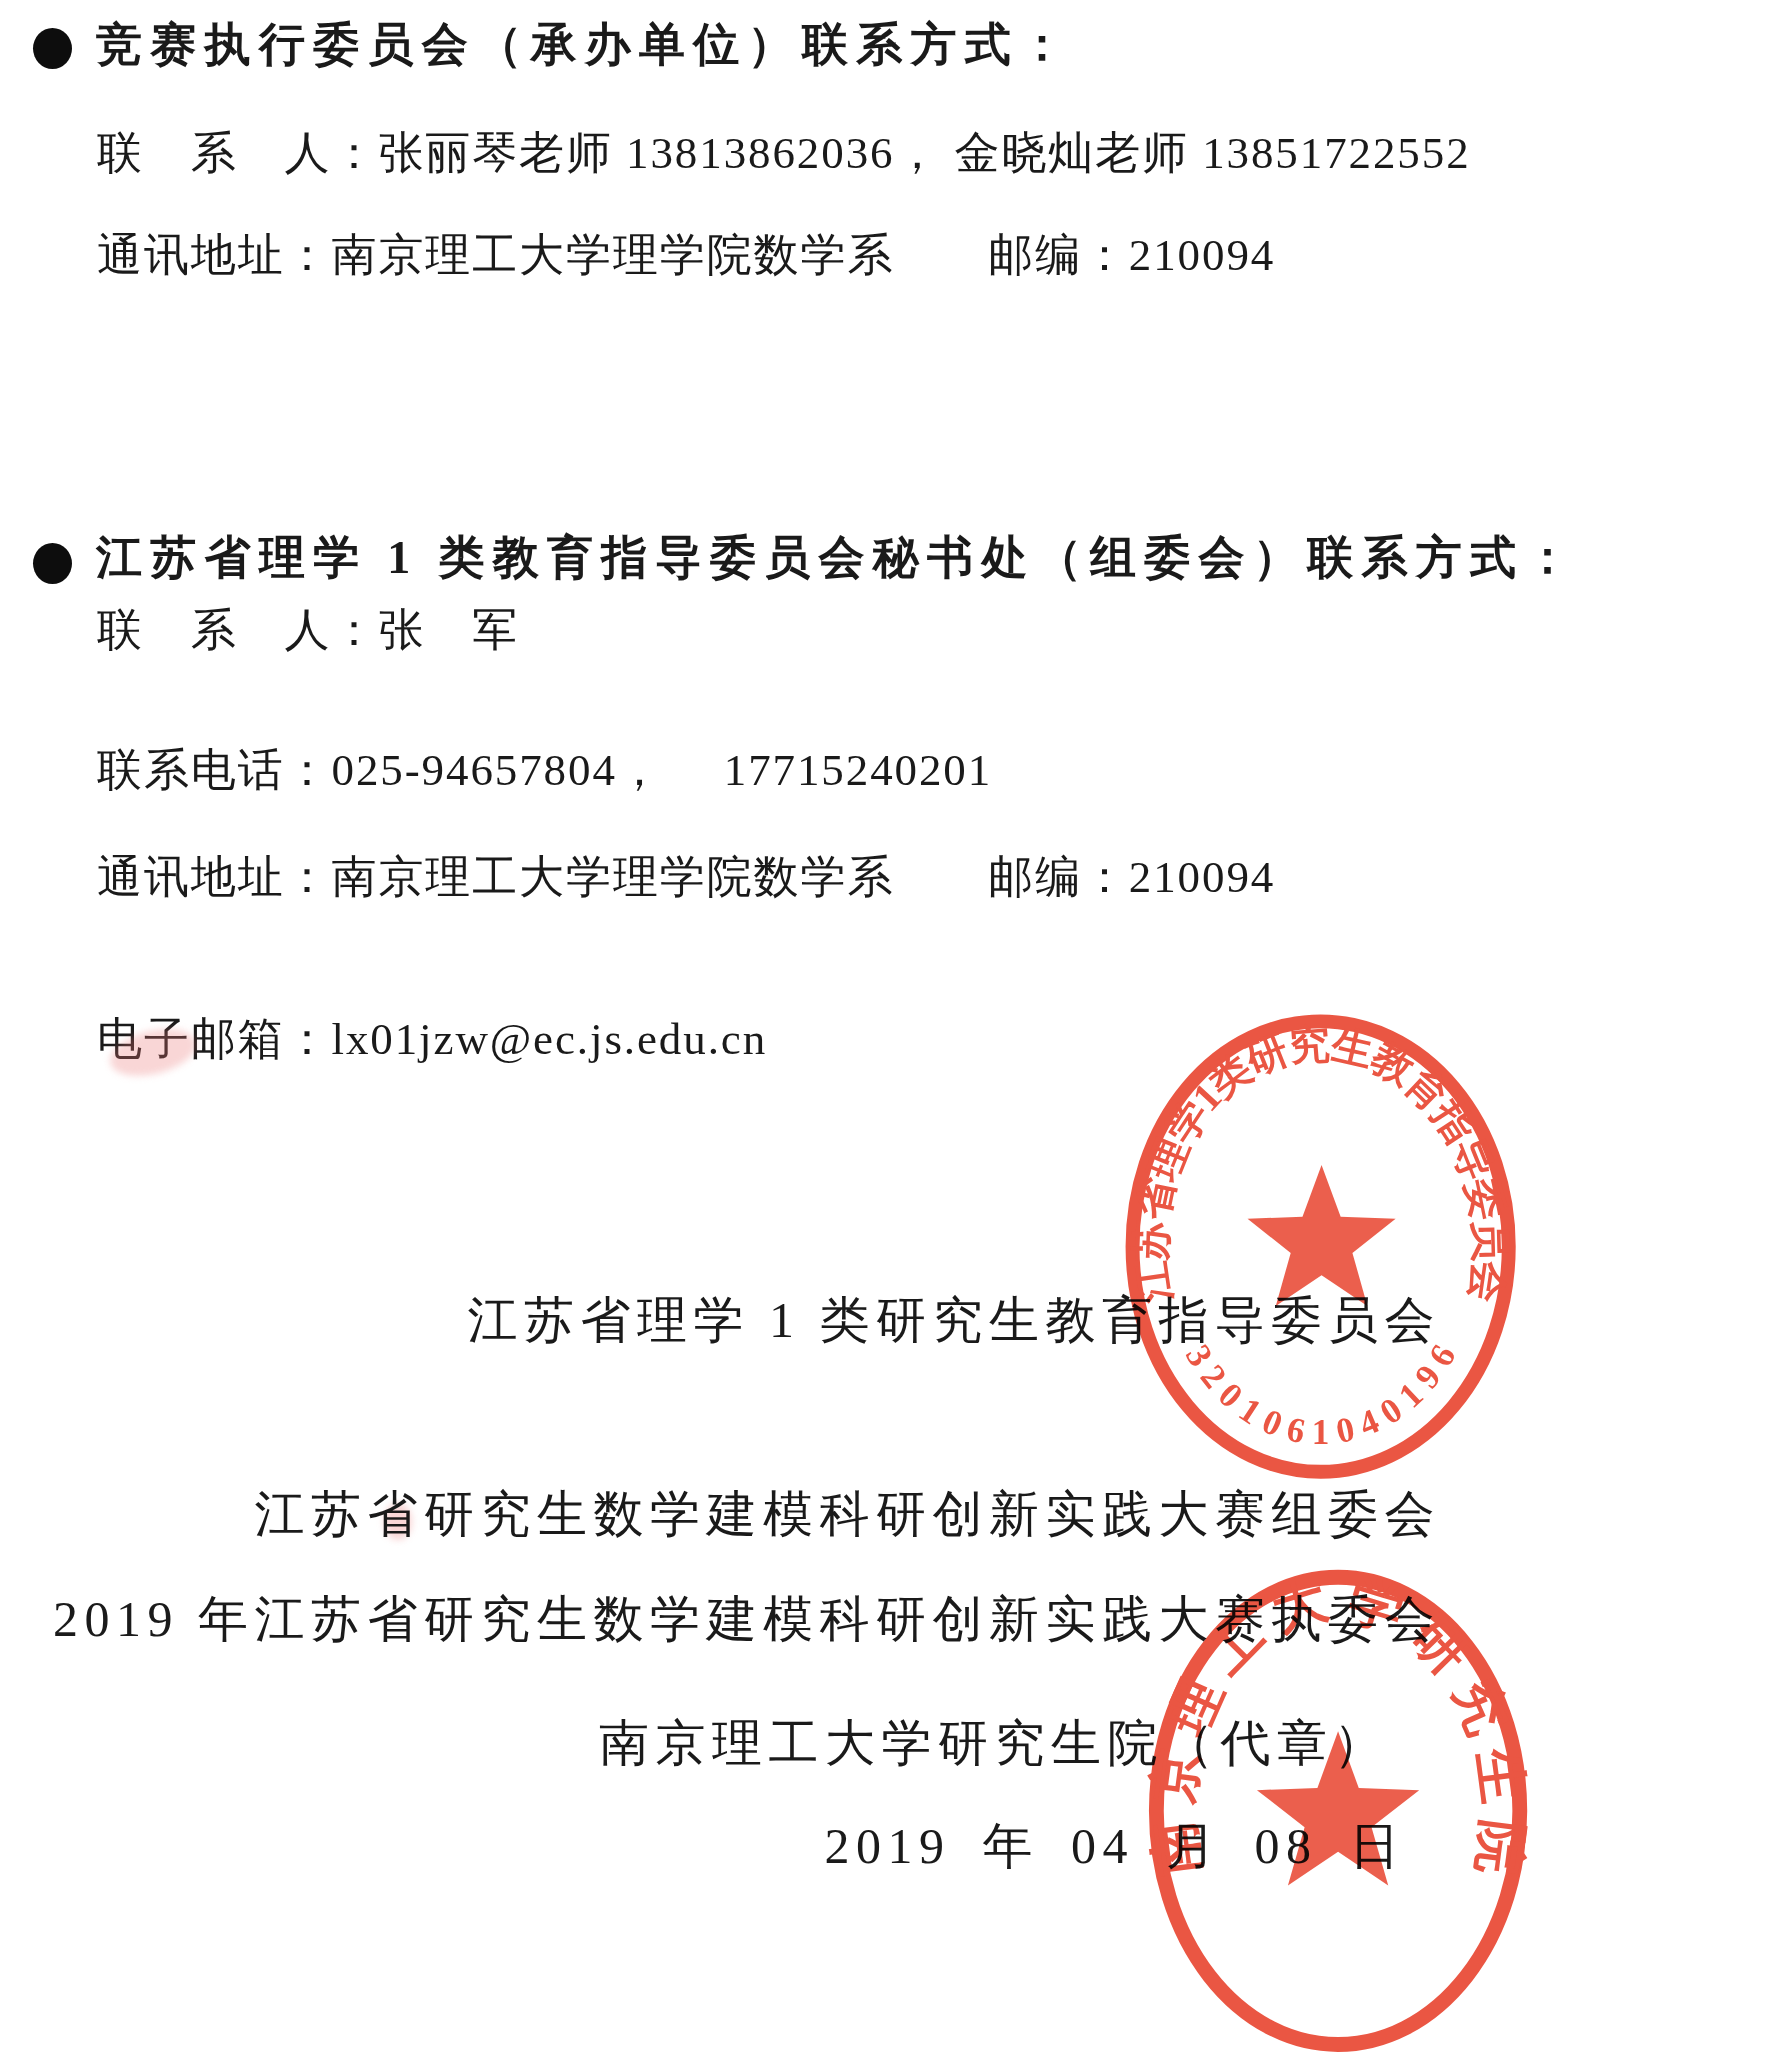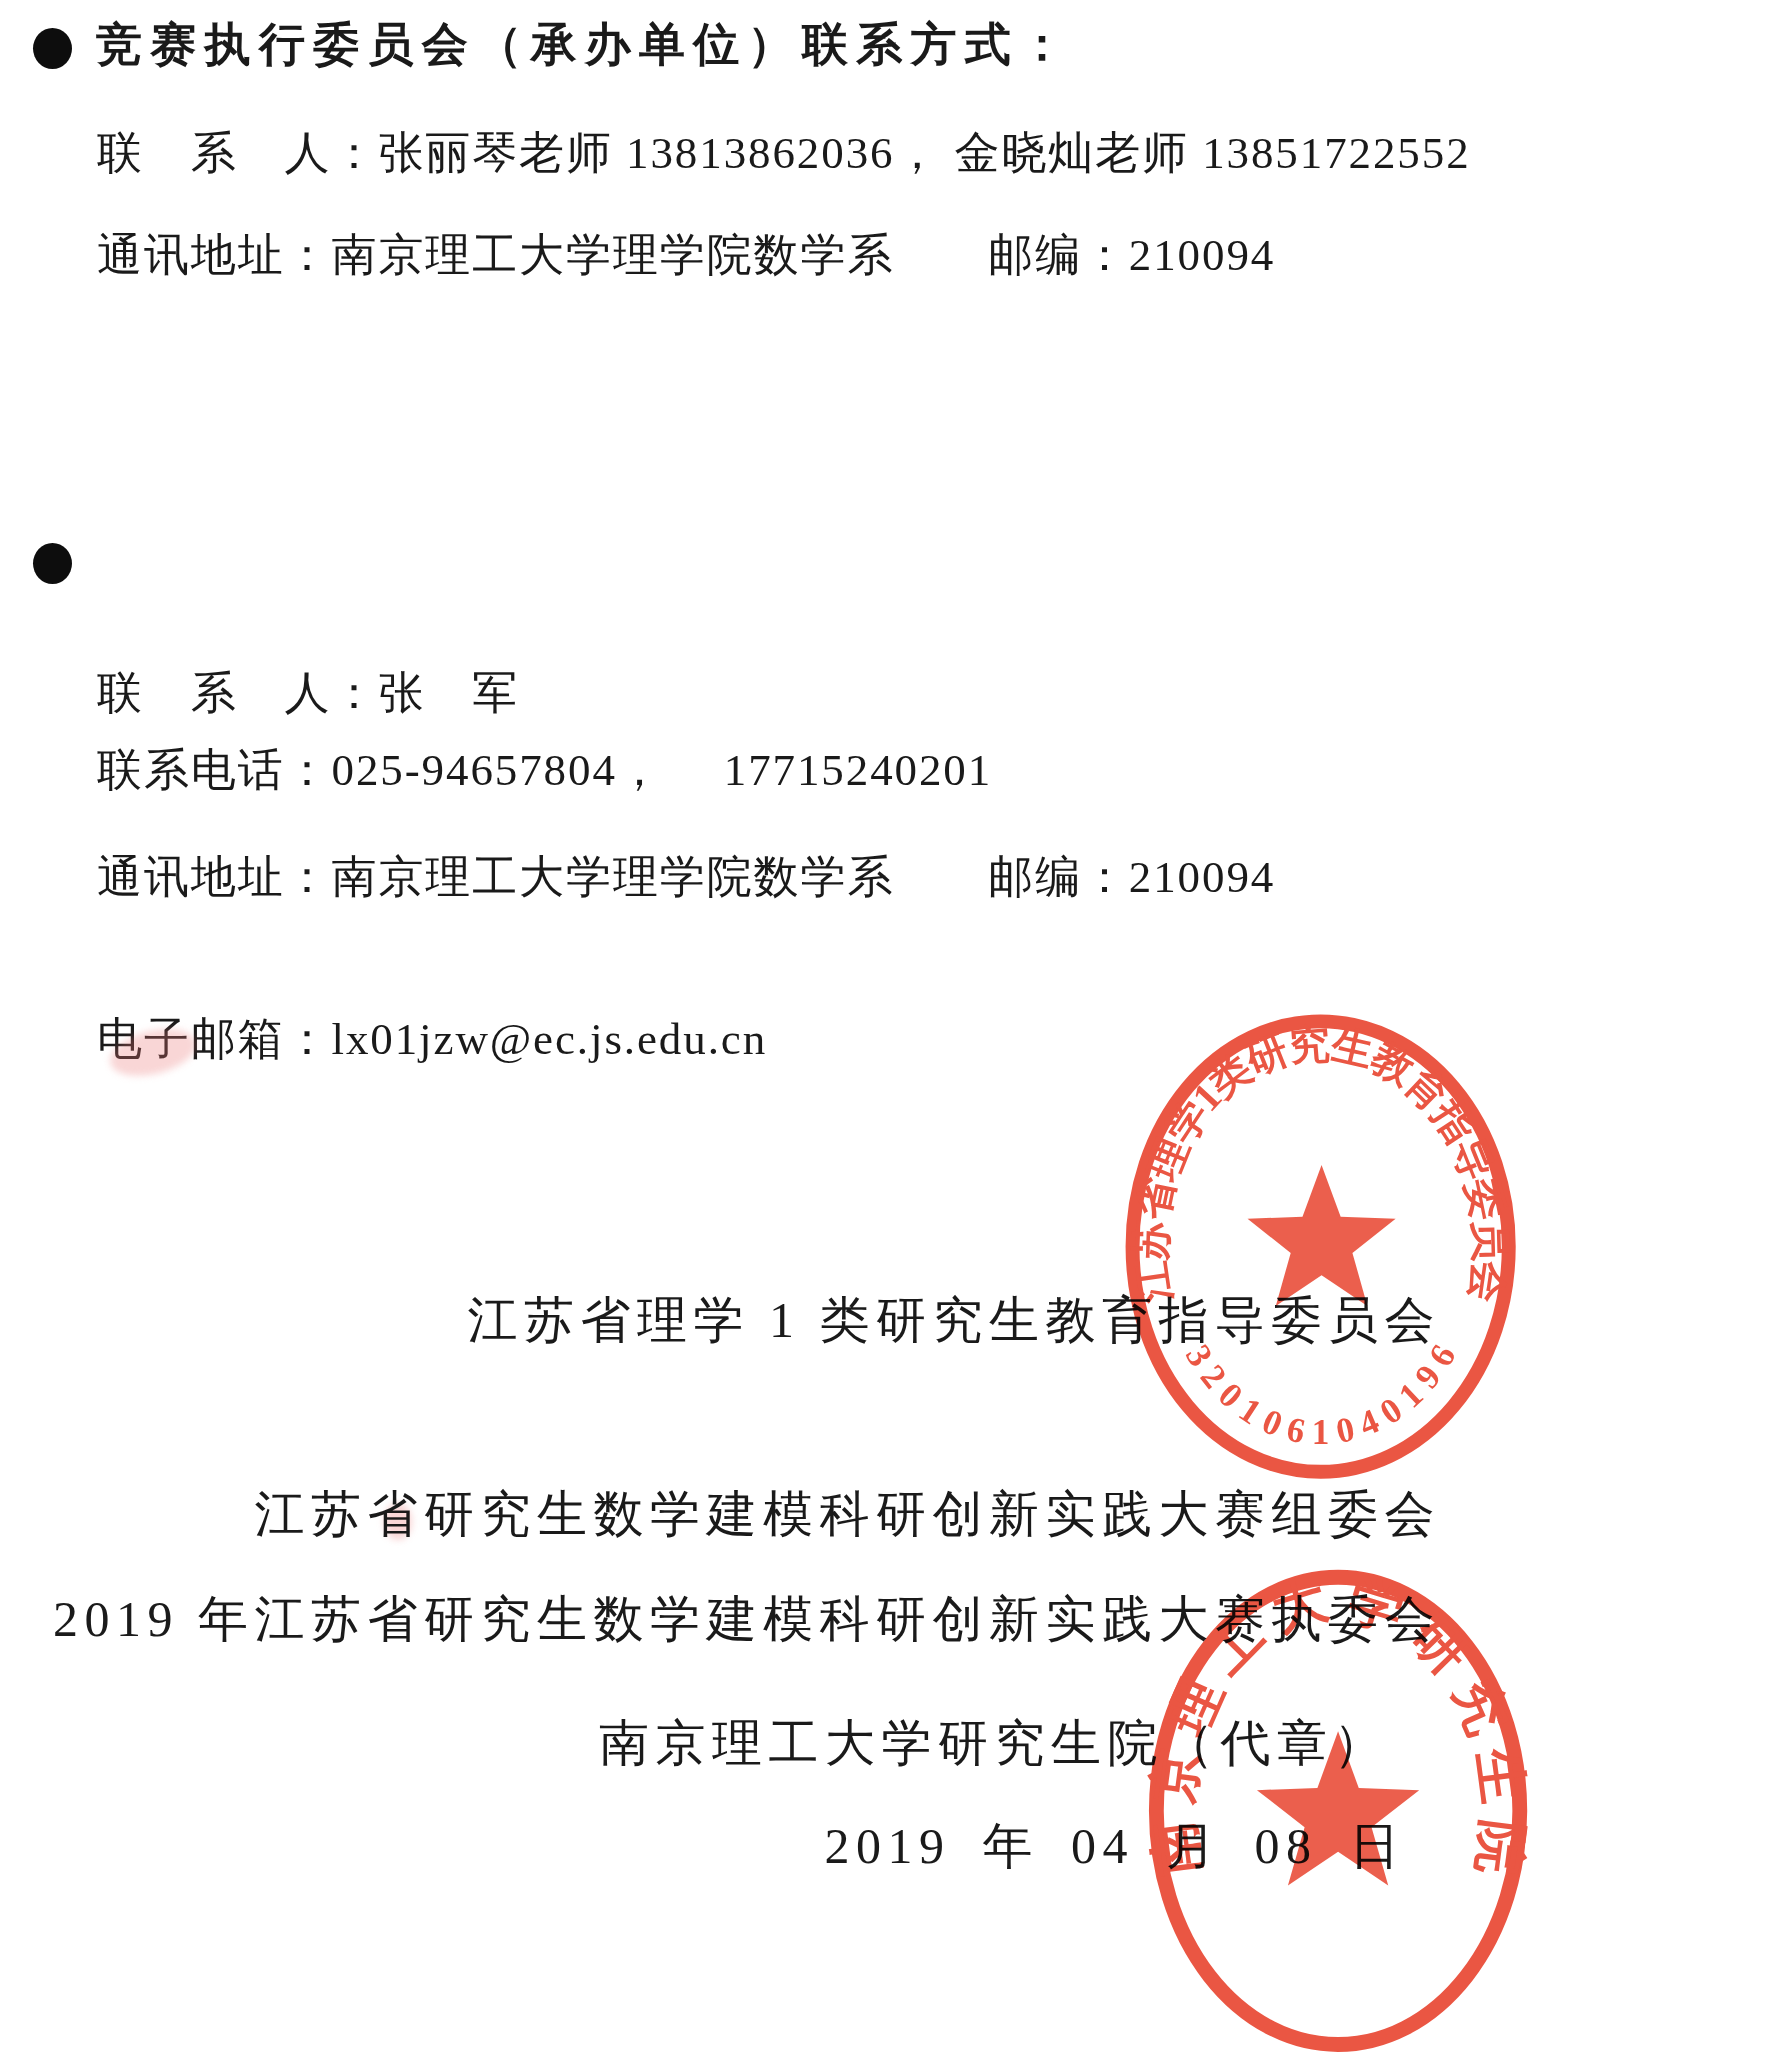--- a/index.html
+++ b/index.html
@@ -64,21 +64,22 @@
 <body>
 
 <div id="page">
 
   <span class="bullet" style="left:33px;top:28px;"></span>
   <div class="heading" style="top:20.4px;">竞赛执行委员会（承办单位）联系方式：</div>
   <div class="line" style="top:128px;">联　系　人：张丽琴老师  13813862036，  金晓灿老师  13851722552</div>
   <div class="line" style="top:230px;">通讯地址：南京理工大学理学院数学系　　邮编：210094</div>
 
   <span class="bullet" style="left:33px;top:543px;"></span>
-  <div class="line" style="top:668px;">联　系　人：张　军</div>
+  <div class="heading" style="top:533px;">江苏省理学 1 类教育指导委员会秘书处（组委会）联系方式：</div>
+  <div class="line" style="top:605px;">联　系　人：张　军</div>
   <div class="line" style="top:745px;">联系电话：025-94657804，　  17715240201</div>
   <div class="line" style="top:852px;">通讯地址：南京理工大学理学院数学系　　邮编：210094</div>
   <div class="line" style="top:1014px;">电子邮箱：lx01jzw@ec.js.edu.cn</div>
 
   <span class="smudge" style="left:109px;top:1031px;width:88px;height:43px;transform:rotate(-14deg);"></span>
   <span class="smudge" style="left:384px;top:1503px;width:28px;height:37px;"></span>
 
   <div class="sig" style="top:1287px;right:125px;">江苏省理学 1 类研究生教育指导委员会</div>
   <div class="sig" style="top:1481px;right:125px;">江苏省研究生数学建模科研创新实践大赛组委会</div>
   <div class="sig" style="top:1586px;right:125px;">2019 年江苏省研究生数学建模科研创新实践大赛执委会</div>

